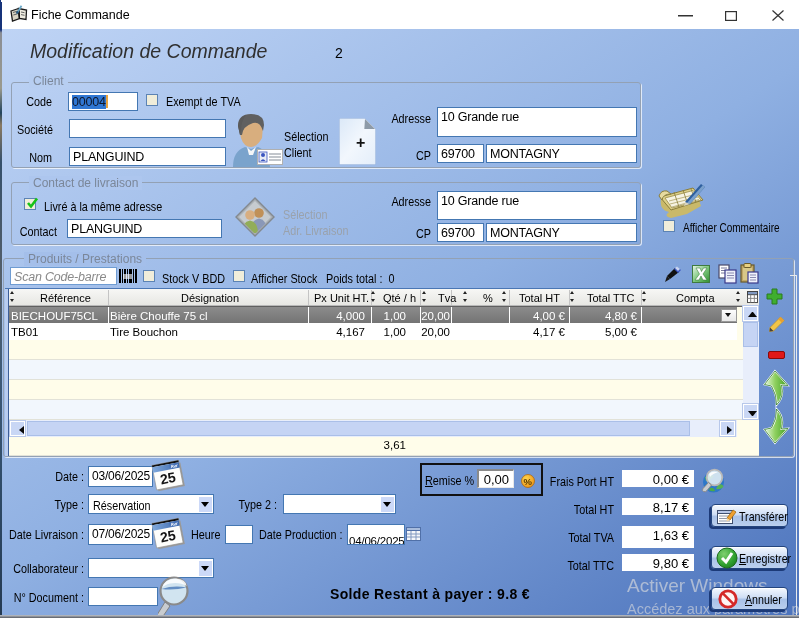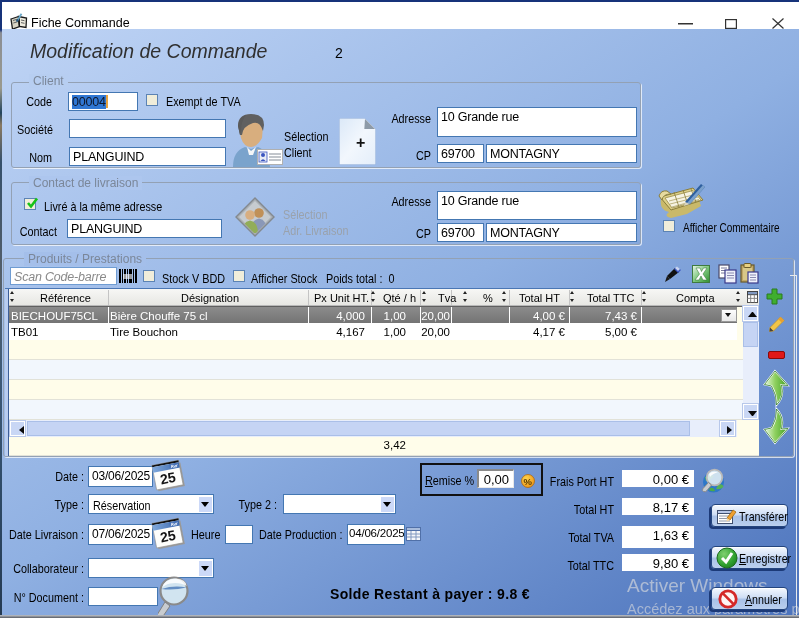--- a/index.html
+++ b/index.html
@@ -4,21 +4,21 @@
 <style>
 * { margin:0; padding:0; box-sizing:border-box; }
 html,body { width:799px; height:618px; overflow:hidden; }
 body { font-family:"Liberation Sans", sans-serif; font-size:13px; color:#000; background:#fff; }
 #win { position:absolute; left:0; top:0; width:799px; height:618px; }
 #topborder { position:absolute; left:0; top:0; width:799px; height:2px; background:#17337a; }
 #leftedge { position:absolute; left:0; top:2px; width:2px; height:616px; z-index:50; background:linear-gradient(#17337a 0%, #17337a 4.5%, #8a8e95 5%, #9a9a8e 14%, #23445c 18%, #8a7a62 20%, #35506b 26%, #56606a 45%, #3e5a78 60%, #2e4a66 80%, #253a52 100%); }
 #botborder { position:absolute; left:0; top:615px; width:799px; height:3px; z-index:51; background:linear-gradient(#c0c4ca,#83878f 60%,#585c64); }
 #rightline { position:absolute; left:796px; top:276px; width:1px; height:339px; background:#e8eaec; z-index:52; }
 #righttick { position:absolute; left:790px; top:275px; width:7px; height:1px; background:#e8eaec; z-index:52; }
-#titlebar { position:absolute; left:1px; top:8px; width:798px; height:27px; background:#fff; }
+#titlebar { position:absolute; left:1px; top:0; width:798px; height:27px; background:#fff; }
 #titletext { position:absolute; left:30px; top:8px; font-size:12.5px; color:#000; }
 #form { position:absolute; left:0; top:29px; width:799px; height:589px;
   background:linear-gradient(147deg, #bfd4f5 0%, #8fb0e2 50%, #4c73bc 100%); }
 .lbl { position:absolute; white-space:nowrap; font-size:13.5px; line-height:15px; transform:scaleX(0.8); transform-origin:0 0; }
 .rlbl { position:absolute; white-space:nowrap; text-align:right; font-size:13.5px; line-height:15px; transform:scaleX(0.8); transform-origin:100% 0; }
 .fld { position:absolute; background:#fff; border:1.5px solid #4477b2; font-family:"Liberation Sans",sans-serif; font-size:12.5px; letter-spacing:-0.2px; padding:2px 3px 0 3px; white-space:nowrap; overflow:hidden; }
 .gb { position:absolute; border:1px solid #93a1b4; border-radius:3px; box-shadow:1px 1px 0 rgba(255,255,255,0.7); }
 .gbl { position:absolute; color:#7b8799; font-size:12px; padding:0 4px; white-space:nowrap; }
 .cb { position:absolute; width:12px; height:12px; background:#f0edda; border:1.5px solid #5c83b4; }
 .combo { position:absolute; background:#fff; border:1.5px solid #4477b2; }
@@ -288,21 +288,21 @@
   <div class="tr" style="top:17px;height:17px;background:linear-gradient(#8c8c8c,#747474);border-top:1px solid #606060;
     background-image:linear-gradient(#fff,#fff),linear-gradient(#fff,#fff),linear-gradient(#fff,#fff),linear-gradient(#fff,#fff),linear-gradient(#fff,#fff),linear-gradient(#fff,#fff),linear-gradient(#fff,#fff),linear-gradient(#fff,#fff),linear-gradient(#8c8c8c,#747474);
     background-repeat:no-repeat;background-size:1px 16px,1px 16px,1px 16px,1px 16px,1px 16px,1px 16px,1px 16px,1px 16px,728px 16px;
     background-position:99px 0,299px 0,362px 0,411px 0,442px 0,500px 0,560px 0,632px 0,0 0;color:#fff;">
     <div class="td" style="left:2px;">BIECHOUF75CL</div>
     <div class="td" style="left:101px;">Bière Chouffe 75 cl</div>
     <div class="td tdr" style="left:299px;width:57px;">4,000</div>
     <div class="td tdr" style="left:362px;width:35px;">1,00</div>
     <div class="td tdr" style="left:411px;width:30px;">20,00</div>
     <div class="td tdr" style="left:500px;width:56px;">4,00 €</div>
-    <div class="td tdr" style="left:560px;width:68px;">7,43 €</div>
+    <div class="td tdr" style="left:560px;width:68px;">4,80 €</div>
     <div style="position:absolute;left:712px;top:1.5px;width:16px;height:13px;background:linear-gradient(#fdfdfd,#e8e8e8);border:1px solid #999;"></div>
     <div style="position:absolute;left:716px;top:6px;border:3.5px solid transparent;border-top:4.5px solid #111;"></div>
     <div style="position:absolute;left:728px;top:0;width:22px;height:17px;background:#fffdea;"></div>
   </div>
 
   <div class="tr" style="top:34px;height:17px;background:#fff;">
     <div class="td" style="left:2px;">TB01</div>
     <div class="td" style="left:101px;">Tire Bouchon</div>
     <div class="td tdr" style="left:299px;width:57px;">4,167</div>
     <div class="td tdr" style="left:362px;width:35px;">1,00</div>
@@ -322,21 +322,21 @@
             <div style="margin:4px 0 0 4px;border:4px solid transparent;border-right:5px solid #0a0a0a;border-left:none;"></div>
           </div>
     <div style="position:absolute;left:18px;top:1px;width:663px;height:15px;background:#c5d4f4;border:1px solid #aabfe8;"></div>
     <div class="sbtn" style="left:711px;top:1px;">
             <div style="margin:4px 0 0 6px;border:4px solid transparent;border-left:5px solid #0a0a0a;border-right:none;"></div>
           </div>
     <div style="position:absolute;left:728px;top:0;width:22px;height:17px;background:#fffdea;"></div>
   </div>
 
   <div class="tr er" style="top:148px;height:19px;background:#fffdea;">
-    <div class="td tdr" style="left:362px;width:35px;top:2px;">3,42</div>
+    <div class="td tdr" style="left:362px;width:35px;top:2px;">3,61</div>
   </div>
 
   <div style="position:absolute;left:734px;top:17px;width:16px;height:114px;background:#e8eefb;">
     <div class="sbtn" style="left:0;top:0;">
             <div style="margin:5px 0 0 3.5px;border:4px solid transparent;border-bottom:5px solid #0a0a0a;border-top:none;"></div>
           </div>
     <div style="position:absolute;left:0;top:16px;width:15px;height:25px;background:#c5d4f4;border:1px solid #aabfe8;"></div>
     <div class="sbtn" style="left:0;top:98px;">
             <div style="margin:6px 0 0 3.5px;border:4px solid transparent;border-top:5px solid #0a0a0a;"></div>
           </div>
@@ -420,21 +420,21 @@
             </linearGradient>
           </defs>
     <rect x="20" y="6" width="9" height="4.5" fill="#4a74b8"></rect>
     <text x="21" y="10" font-size="4.5" font-weight="bold" font-family="Liberation Sans" fill="#fff">Avr</text>
     <text x="8.5" y="24" font-size="14px" font-weight="bold" font-family="Liberation Sans" fill="#151515">25</text>
   </g>
 </svg>
 <div class="lbl" style="left:191px;top:498px;">Heure</div>
 <div class="fld" style="left:225px;top:496px;width:28px;height:19px;"></div>
 <div class="lbl" style="left:259px;top:498px;">Date Production :</div>
-<div class="fld" style="left:347px;top:495px;width:58px;height:21px;padding:2px 1px 0 1px;font-size:11.5px;">04/06/2025</div>
+<div class="fld" style="left:347px;top:495px;width:58px;height:21px;padding:10px 1px 0 1px;font-size:11.5px;">04/06/2025</div>
 <svg style="position:absolute;left:406px;top:497px;" width="15" height="16" viewBox="0 0 15 16">
   <rect x="0.5" y="1.5" width="14" height="13" fill="#f4f6fa" stroke="#5070a8"></rect>
   <rect x="0.5" y="1.5" width="14" height="3" fill="#a8bcdc" stroke="#5070a8"></rect>
   <g stroke="#8098c0" stroke-width="1">
           <line x1="5" y1="5" x2="5" y2="14"></line>
           <line x1="10" y1="5" x2="10" y2="14"></line>
           <line x1="1" y1="8" x2="14" y2="8"></line>
           <line x1="1" y1="11" x2="14" y2="11"></line>
         </g>
 </svg>

